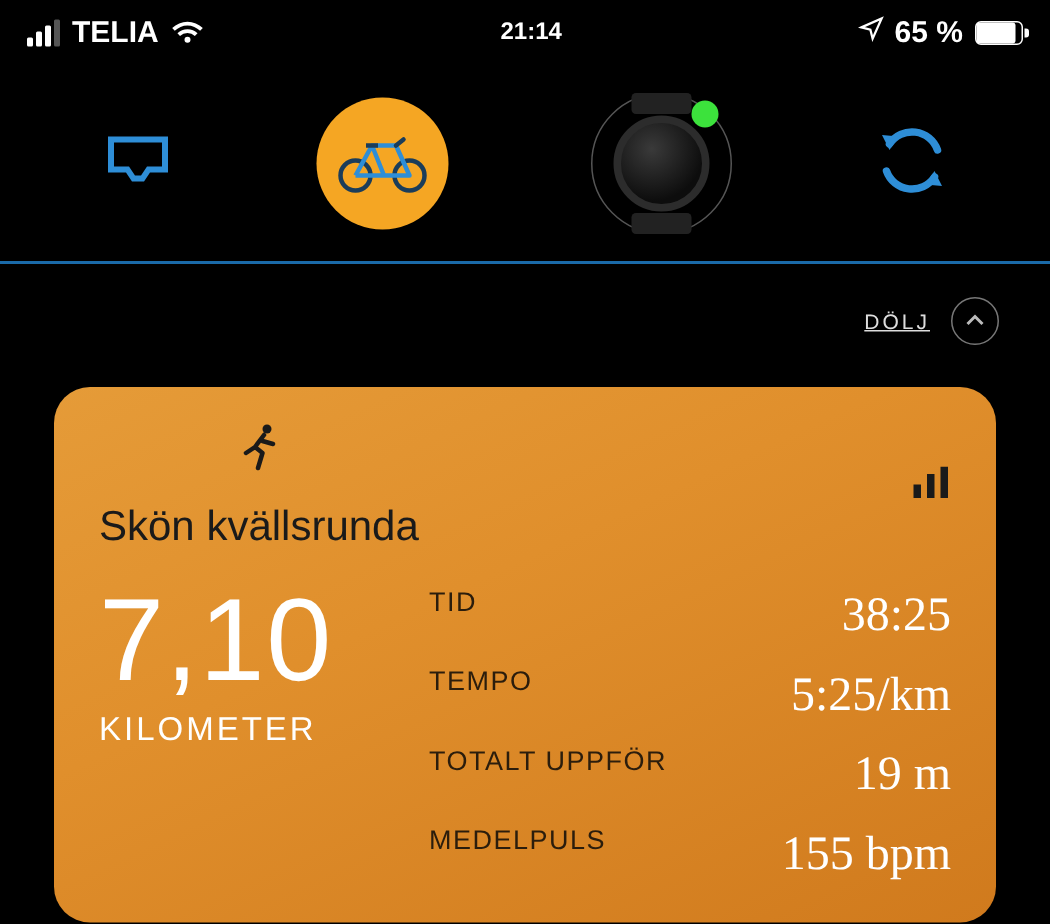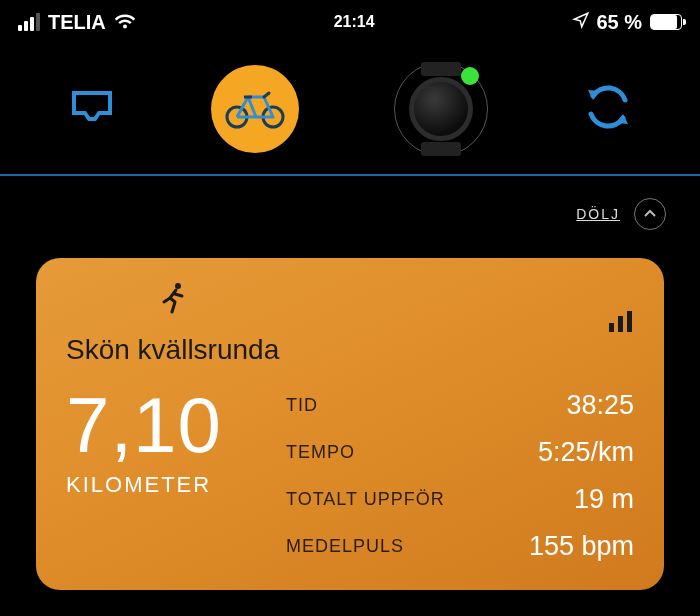--- a/index.html
+++ b/index.html
@@ -107,23 +107,23 @@
   .card-title { font-size: 28px; font-weight: 400; color: #1a1a1a; }
   .card-body { display:flex; gap: 40px; align-items:flex-start; }
   .big-metric { flex-shrink: 0; min-width: 180px; }
   .big-value { font-size: 78px; font-weight: 300; line-height: 1; color: #fff; letter-spacing: 1px; }
   .big-unit { font-size: 22px; letter-spacing: 2px; color: #fff; margin-top: 8px; font-weight: 300; }
   .stats {
     flex: 1;
     display:flex; flex-direction:column; gap: 16px;
     padding-top: 4px;
   }
-  .stat-row { display:flex; justify-content:space-between; align-items:center; }
+  .stat-row { display:flex; justify-content:space-between; align-items:flex-start; }
   .stat-label { font-size: 18px; letter-spacing: 1px; color: #2b1d0c; font-weight: 500; }
-  .stat-value { font-size: 27px; color: #fff; font-weight: 400; }
+  .stat-value { font-size: 32px; color: #fff; font-weight: 400; font-family: Liberation Serif, serif; }
 </style>
 </head>
 <body>
 
 <div class="status-bar">
   <div class="status-left">
     <div class="signal-bars">
       <span></span>
         <span></span>
         <span></span>

